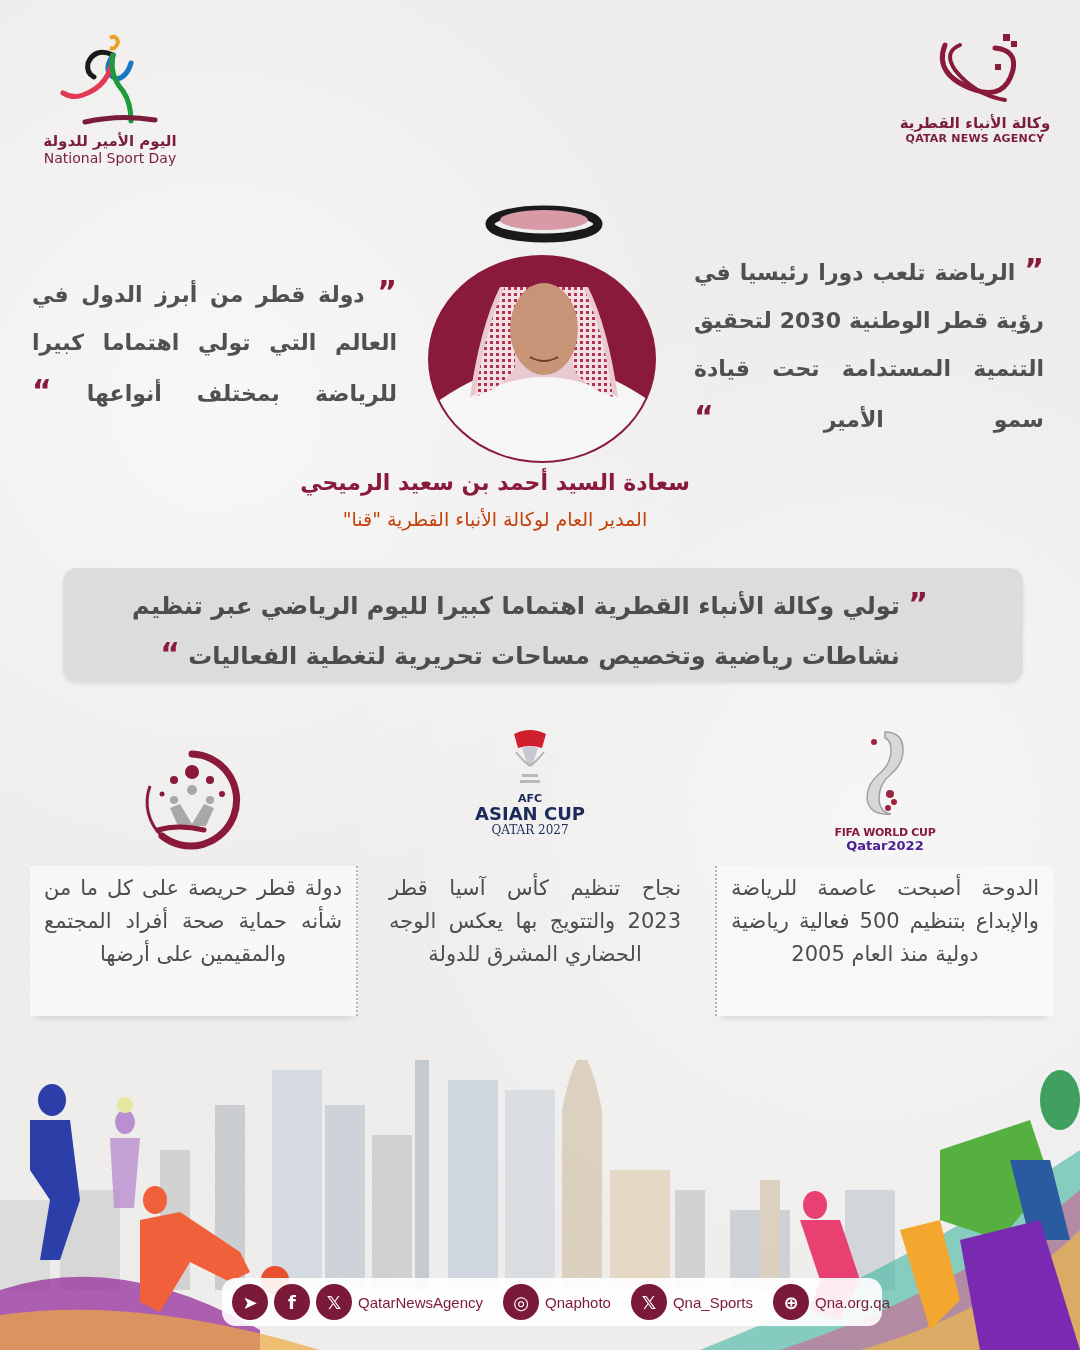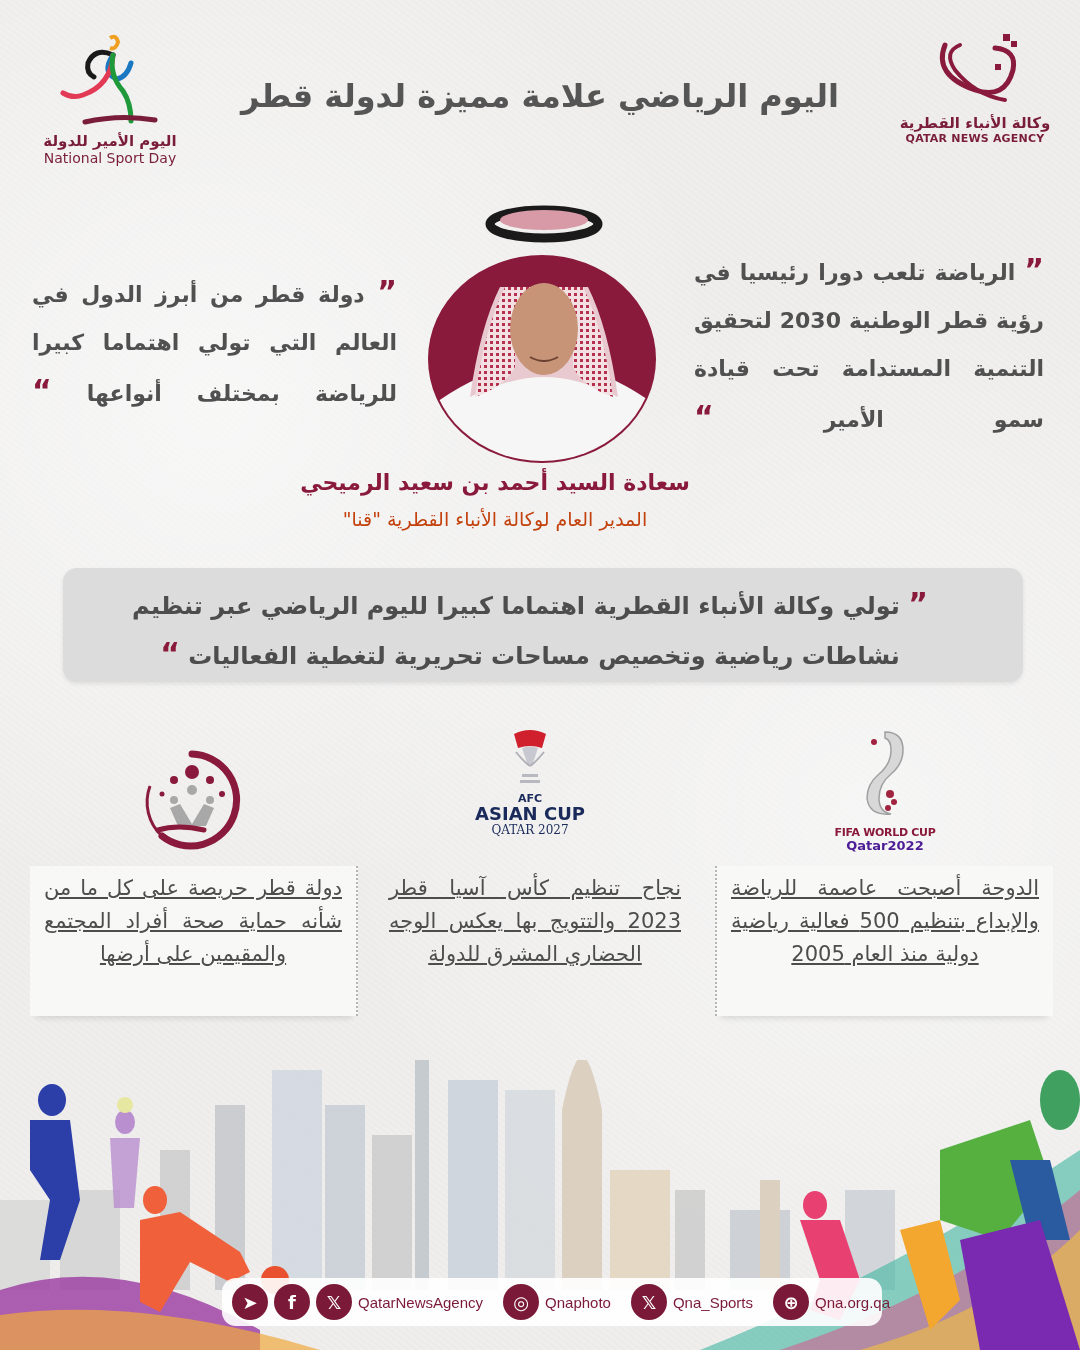--- a/index.html
+++ b/index.html
@@ -71,21 +71,20 @@
     .afc-label2 { font-size: 18px; font-weight: bold; color: #1a2a5a; line-height: 18px; }
     .afc-label3 { font-size: 12px; color: #1a2a5a; font-family: "DejaVu Serif", serif; }
 
     
     .card {
       background: rgba(248,248,247,0.9);
       padding: 6px 14px;
       font-size: 21px; color: #4d4d4d; line-height: 33px;
       text-align: justify; text-align-last: center;
       box-shadow: 0 8px 6px -6px rgba(0,0,0,0.12);
-      text-decoration: underline;
     }
     .card-fifa { left: 715px; top: 866px; width: 338px; height: 150px; border-left: 2px dotted #b5b5b5; }
     .card-afc { left: 375px; top: 866px; width: 320px; height: 150px; background: transparent; box-shadow: none; }
     .card-health { left: 30px; top: 866px; width: 328px; height: 150px; border-right: 2px dotted #b5b5b5; }
 
     
     .skyline { left: 0; top: 1060px; width: 1080px; height: 290px; }
 
     
     .social-bar {
@@ -110,21 +109,20 @@
     <path d="M58 25 q-12 18 4 24 q10 -2 14 -16" stroke="#1a78c2" stroke-width="5" fill="none" stroke-linecap="round"></path>
     <path d="M58 25 q-2 30 -30 40 q-10 4 -20 -2" stroke="#e23a55" stroke-width="5" fill="none" stroke-linecap="round"></path>
     <path d="M58 25 q-4 20 10 36 q8 12 8 30" stroke="#1f9a3a" stroke-width="5" fill="none" stroke-linecap="round"></path>
     <path d="M30 92 q35 -8 70 -2" stroke="#7a1d3a" stroke-width="5" fill="none" stroke-linecap="round"></path>
   </svg>
   <div class="nsd-ar">اليوم الأمير للدولة</div>
   <div class="nsd-en">National Sport Day</div>
 </div>
 
 <div class="abs title rtl">
-  <div class="title-line2">اليوم الرياضي علامة مميزة لدولة قطر</div>
 </div>
 
 <div class="abs qna-logo">
   <svg width="100" height="80" viewBox="0 0 100 80">
     <path d="M20 15 q-12 30 30 45 q30 10 38 -20 q4 -20 -18 -22" stroke="#8a1a3c" stroke-width="5" fill="none" stroke-linecap="round"></path>
     <path d="M80 70 q-30 -5 -50 -30 q-12 -18 5 -25" stroke="#8a1a3c" stroke-width="4" fill="none" stroke-linecap="round"></path>
     <rect x="78" y="4" width="7" height="7" fill="#8a1a3c"></rect>
     <rect x="86" y="11" width="6" height="6" fill="#8a1a3c"></rect>
     <rect x="70" y="34" width="6" height="6" fill="#8a1a3c"></rect>
   </svg>

